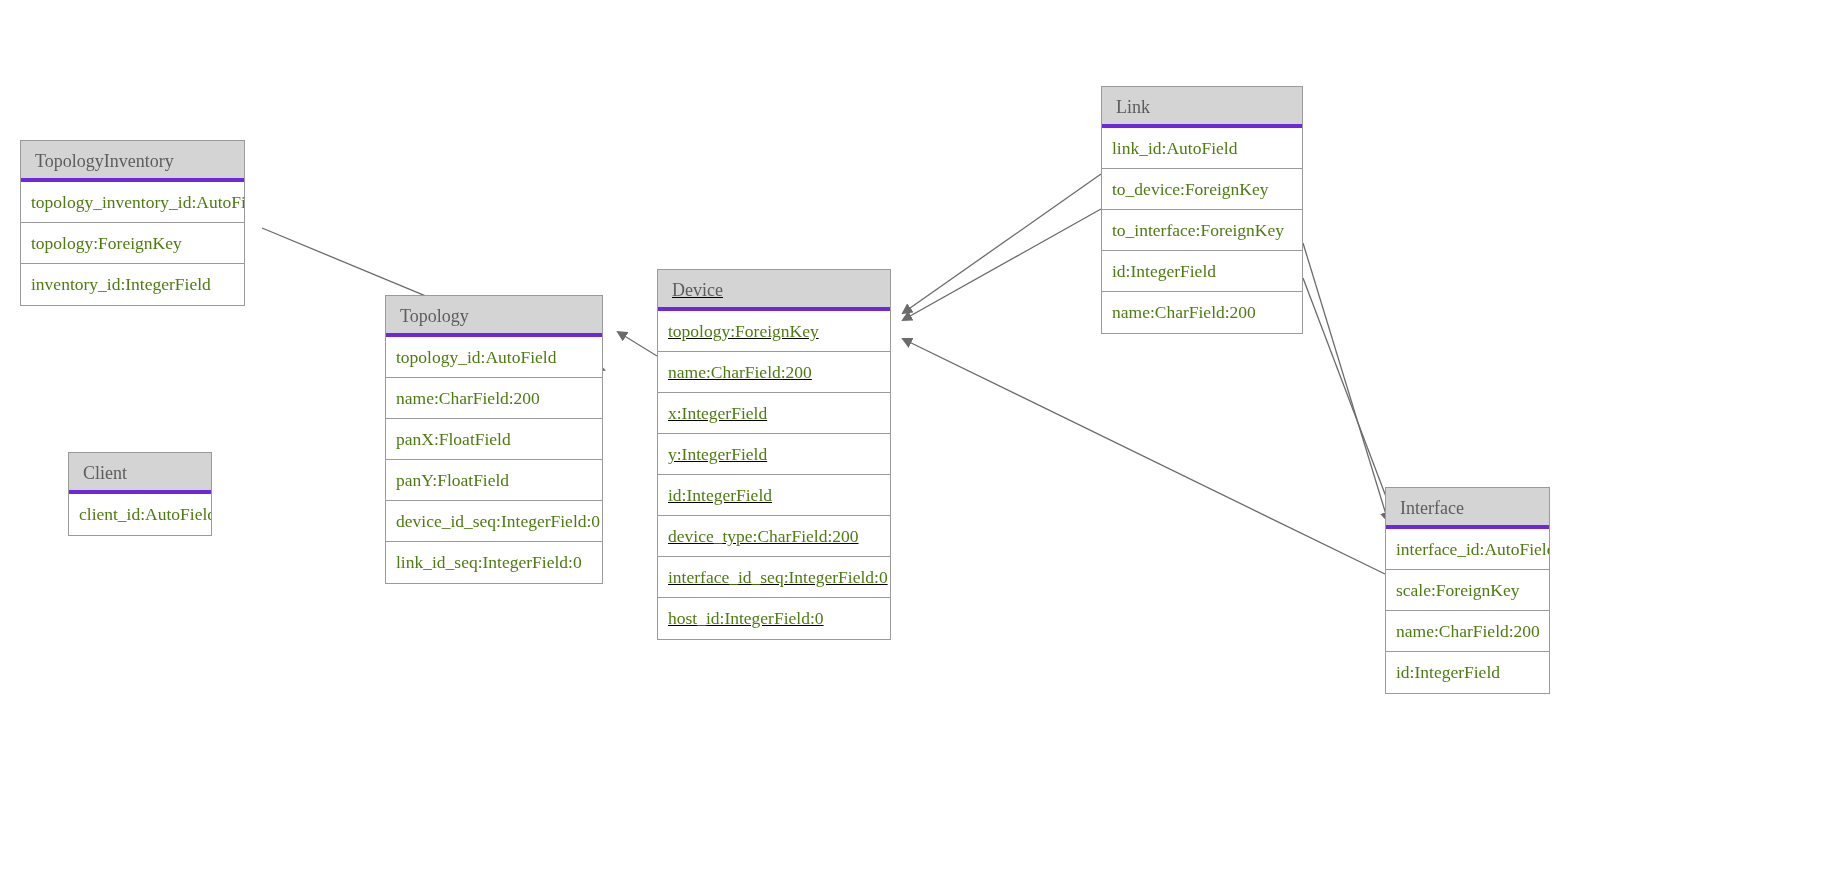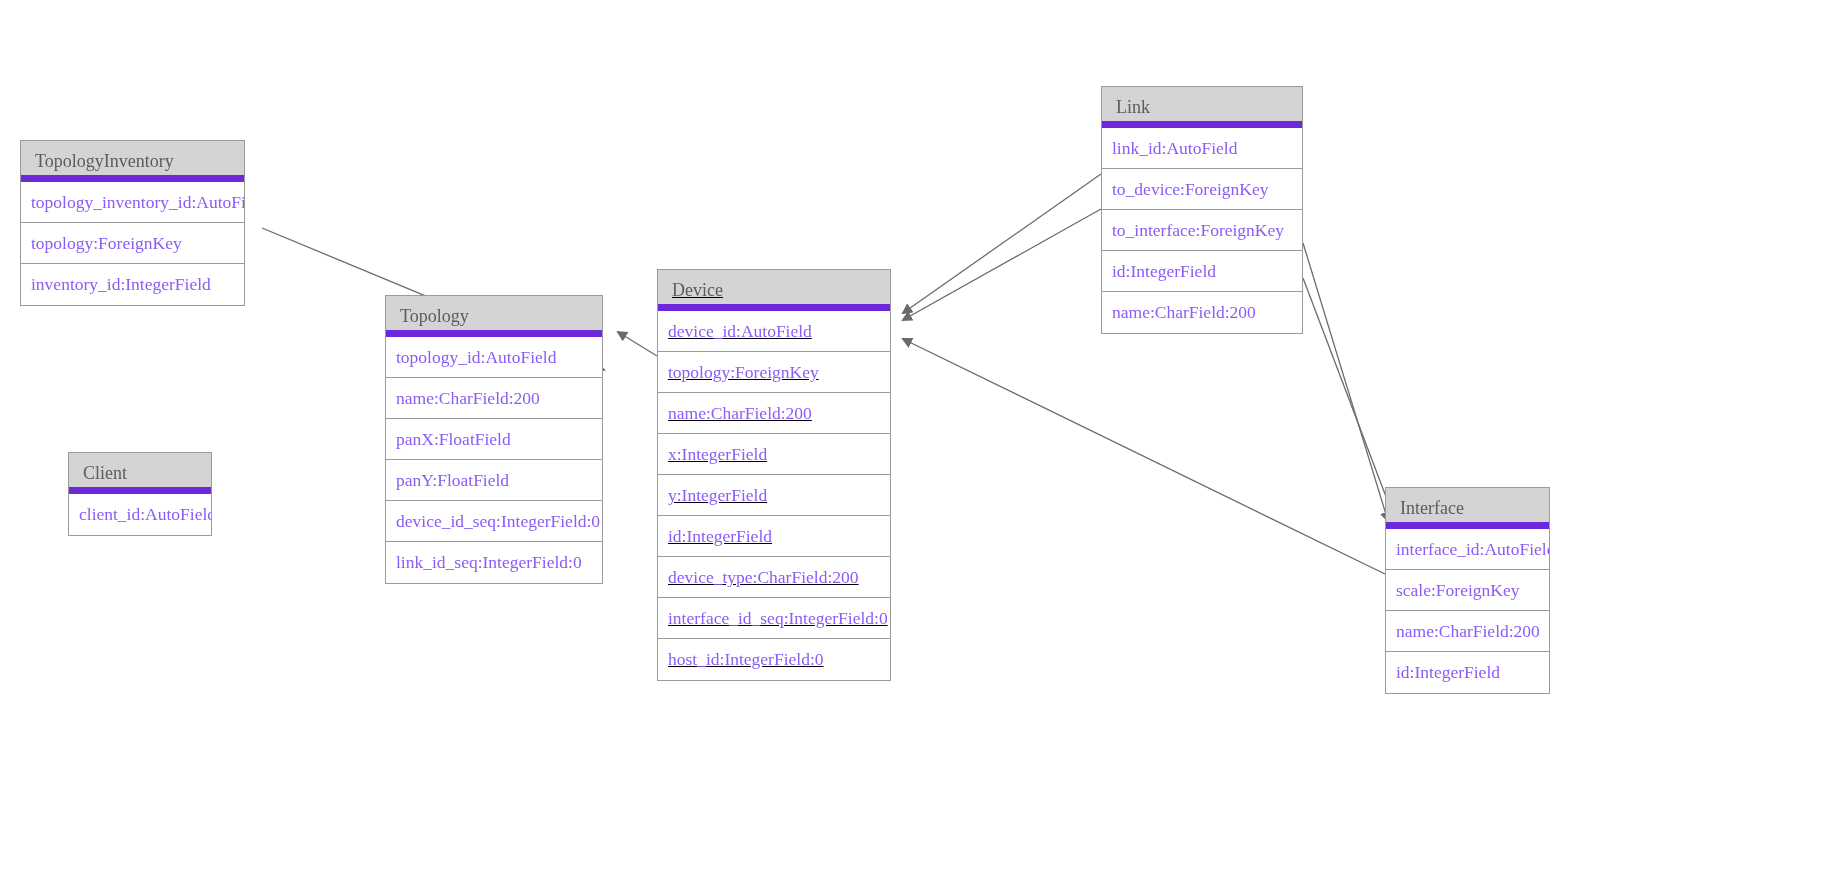--- a/index.html
+++ b/index.html
@@ -26,33 +26,33 @@
   .entity {
     position: absolute;
     box-sizing: border-box;
     border: 1px solid #9a9a9a;
     background: #ffffff;
     z-index: 2;
   }
   .entity-title {
     box-sizing: border-box;
     background: #d4d4d4;
-    border-bottom: 7px solid #6d28d9;
+    border-bottom: 4px solid #6d28d9;
     color: #5c5c5c;
     font-size: 18px;
     line-height: 40px;
     height: 41px;
     padding: 0 0 0 14px;
     white-space: nowrap;
     overflow: hidden;
   }
   .entity-field {
     box-sizing: border-box;
     border-bottom: 1px solid #9a9a9a;
-    color: #8b5cf6;
+    color: #4d7c0f;
     font-size: 17.5px;
     line-height: 40px;
     height: 41px;
     padding: 0 10px 0 10px;
     white-space: nowrap;
     overflow: hidden;
     background: #ffffff;
   }
   .entity-field:last-child {
     border-bottom: none;
@@ -114,21 +114,20 @@
         <div class="entity-title">Topology</div>
         <div class="entity-field">topology_id:AutoField</div>
         <div class="entity-field">name:CharField:200</div>
         <div class="entity-field">panX:FloatField</div>
         <div class="entity-field">panY:FloatField</div>
         <div class="entity-field">device_id_seq:IntegerField:0</div>
         <div class="entity-field">link_id_seq:IntegerField:0</div>
       </div>
       <div class="entity" style="left: 657px; top: 269px; width: 234px; text-decoration: underline;">
         <div class="entity-title">Device</div>
-        <div class="entity-field">device_id:AutoField</div>
         <div class="entity-field">topology:ForeignKey</div>
         <div class="entity-field">name:CharField:200</div>
         <div class="entity-field">x:IntegerField</div>
         <div class="entity-field">y:IntegerField</div>
         <div class="entity-field">id:IntegerField</div>
         <div class="entity-field">device_type:CharField:200</div>
         <div class="entity-field">interface_id_seq:IntegerField:0</div>
         <div class="entity-field">host_id:IntegerField:0</div>
       </div>
       <div class="entity" style="left: 1101px; top: 86px; width: 202px;">

